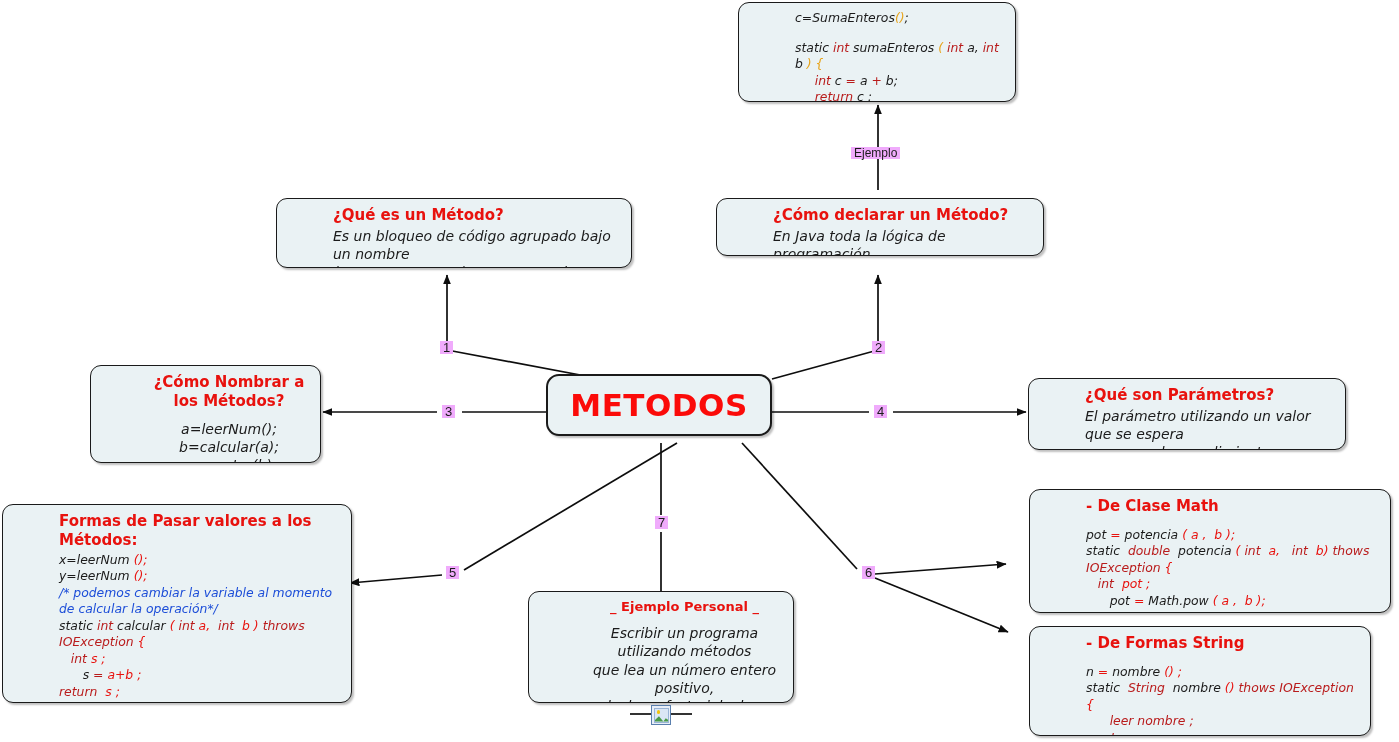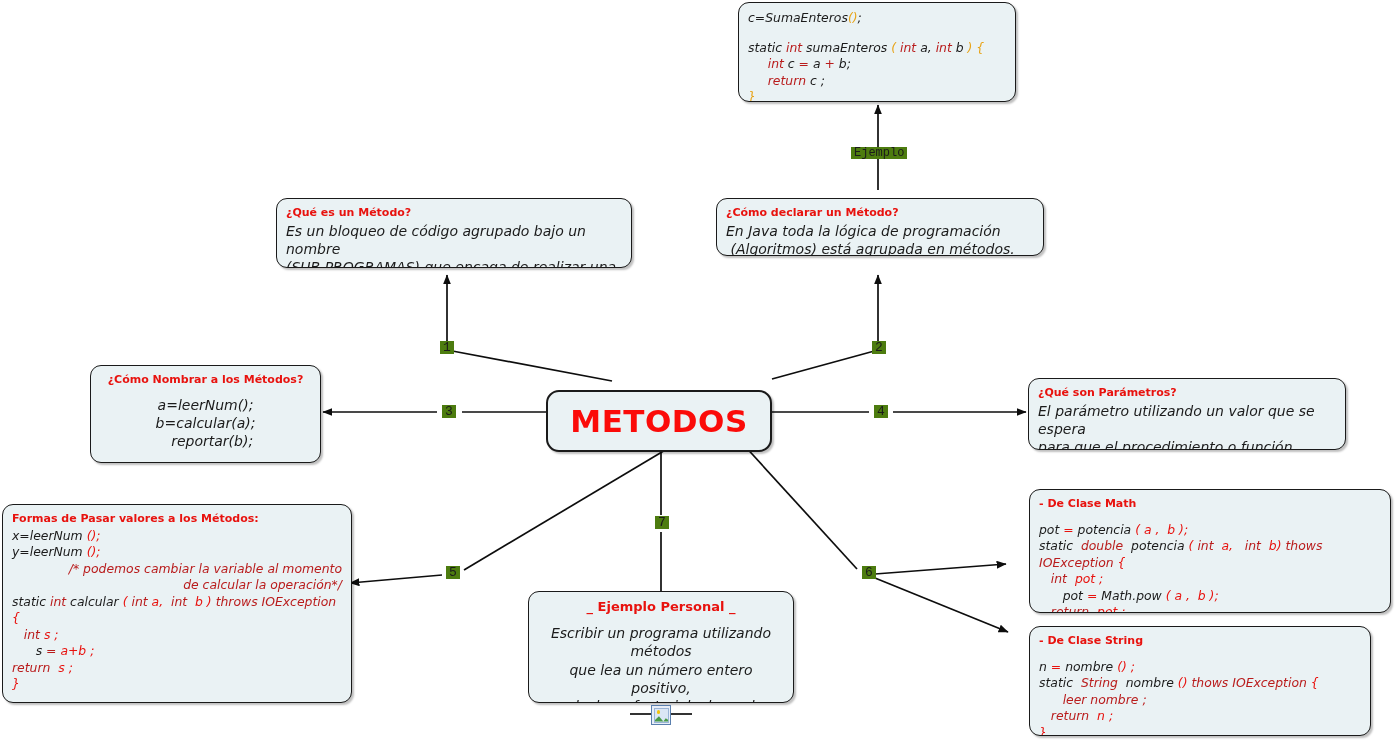--- a/index.html
+++ b/index.html
@@ -12,59 +12,59 @@
 
   .node{
     position:absolute;
     background:#eaf2f4;
     border:1.6px solid #1a1a1a;
     border-radius:11px;
     box-sizing:border-box;
     box-shadow:2px 2px 2px rgba(0,0,0,0.25);
     overflow:hidden;
   }
-  .node-inner{padding:7px 9px;}
+  .node-inner{padding:7px 9px;margin-left:47px;}
 
   .ttl{
-    color:#e8120e;font-weight:bold;font-size:11px;
+    color:#e8120e;font-weight:bold;font-size:15px;
     line-height:1.25;margin:0 0 2px 0;
   }
   .body-txt{
     color:#1b1b1b;font-style:italic;font-size:14px;line-height:1.30;
     white-space:pre-wrap;
   }
   .ctr{text-align:center;}
 
   
   #central{
-    left:546px;top:390px;width:226px;height:62px;
+    left:546px;top:374px;width:226px;height:62px;
     border-radius:13px;border-width:2px;
     display:flex;align-items:center;justify-content:center;
   }
   #central .label{
     color:#fb0b09;font-weight:bold;font-size:31px;letter-spacing:.5px;
     font-family:"DejaVu Sans","Liberation Sans",sans-serif;
   }
 
   
   .code{
     font-family:"DejaVu Sans","Liberation Sans",sans-serif;
     font-style:italic;font-size:12.4px;line-height:1.33;color:#1b1b1b;
     white-space:pre-wrap;
   }
   .kw{color:#b91c1c;}
   .pn{color:#e8120e;}
   .or{color:#e8a317;}
-  .cm{color:#b91c1c;text-align:right;}
+  .cm{color:#1d4ed8;}
 
   
   .elabel{
     position:absolute;color:#1b1b1b;font-size:13px;
-    font-family:Liberation Mono, monospace;
-    background:#4d7c0f;padding:0 3px;line-height:1;
+    font-family:Liberation Sans, sans-serif;
+    background:#f0abfc;padding:0 3px;line-height:1;
   }
   .elabel.word{font-size:12px;}
 
   
   #pic-icon{
     position:absolute;left:651px;top:705px;width:20px;height:20px;
     border:1.5px solid #5a7fae;background:#e8eef8;box-sizing:border-box;
     padding:1.5px;
   }
   #pic-icon .pic-in{
@@ -215,21 +215,21 @@
       <div class="code">static  <span class="kw">double</span>  potencia <span class="pn">(</span> <span class="kw">int</span>  <span class="pn">a,</span>   <span class="kw">int</span>  <span class="pn">b)</span> <span class="kw">thows IOException</span> <span class="pn">{</span></div>
       <div class="code">   <span class="kw">int</span>  <span class="pn">pot ;</span></div>
       <div class="code">      pot <span class="pn">=</span> Math.pow <span class="pn">( a ,  b );</span></div>
       <div class="code">   <span class="kw">return</span>  <span class="pn">pot ;</span></div>
 
     </div>
   </div>
 
   <div class="node" id="n-string" style="left:1029px;top:626px;width:342px;height:110px;">
     <div class="node-inner">
-      <div class="ttl">- De Clase String</div>
+      <div class="ttl">- De Formas String</div>
       <div class="code" style="height:9px;"> </div>
       <div class="code">n <span class="pn">=</span> nombre <span class="pn">() ;</span></div>
       <div class="code">static  <span class="kw">String</span>  nombre <span class="pn">()</span> <span class="kw">thows IOException</span> <span class="pn">{</span></div>
       <div class="code">      <span class="kw">leer nombre ;</span></div>
       <div class="code">   <span class="kw">return</span>  <span class="pn">n ;</span></div>
       <div class="code"><span class="pn">}</span></div>
     </div>
   </div>
 
 </div>

